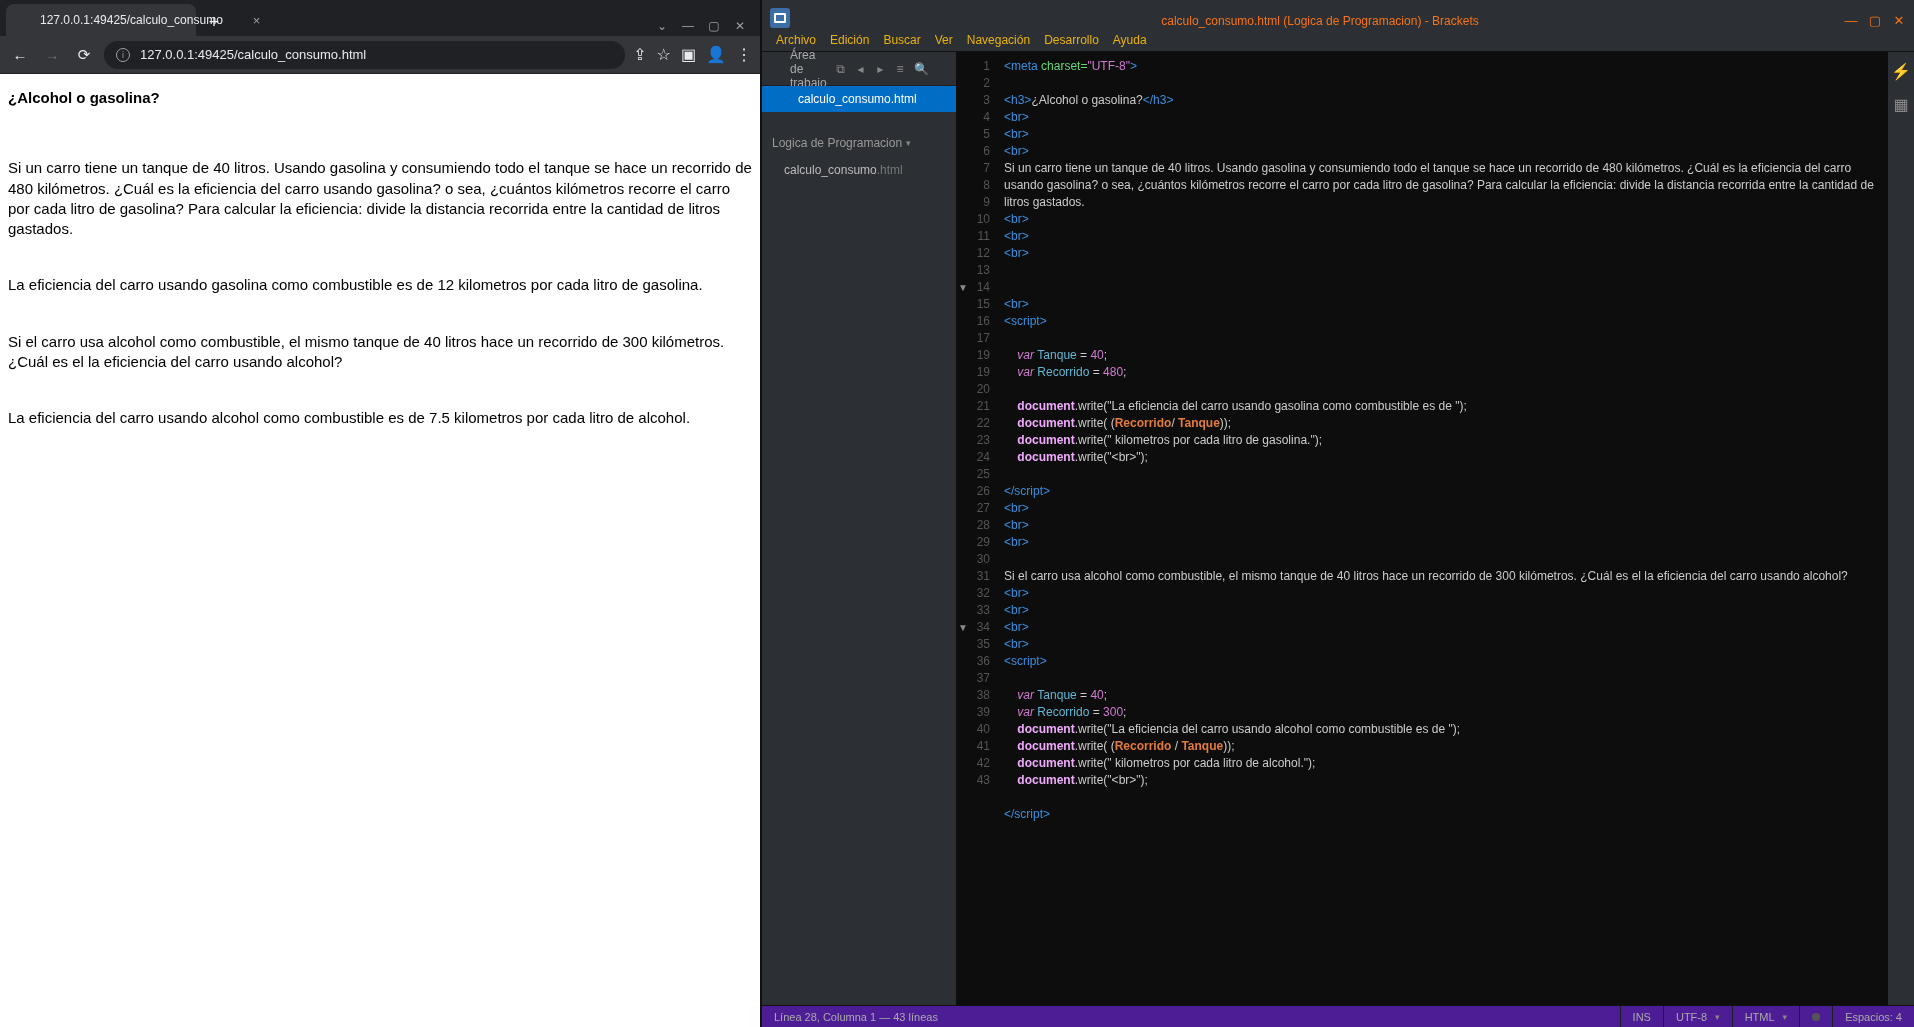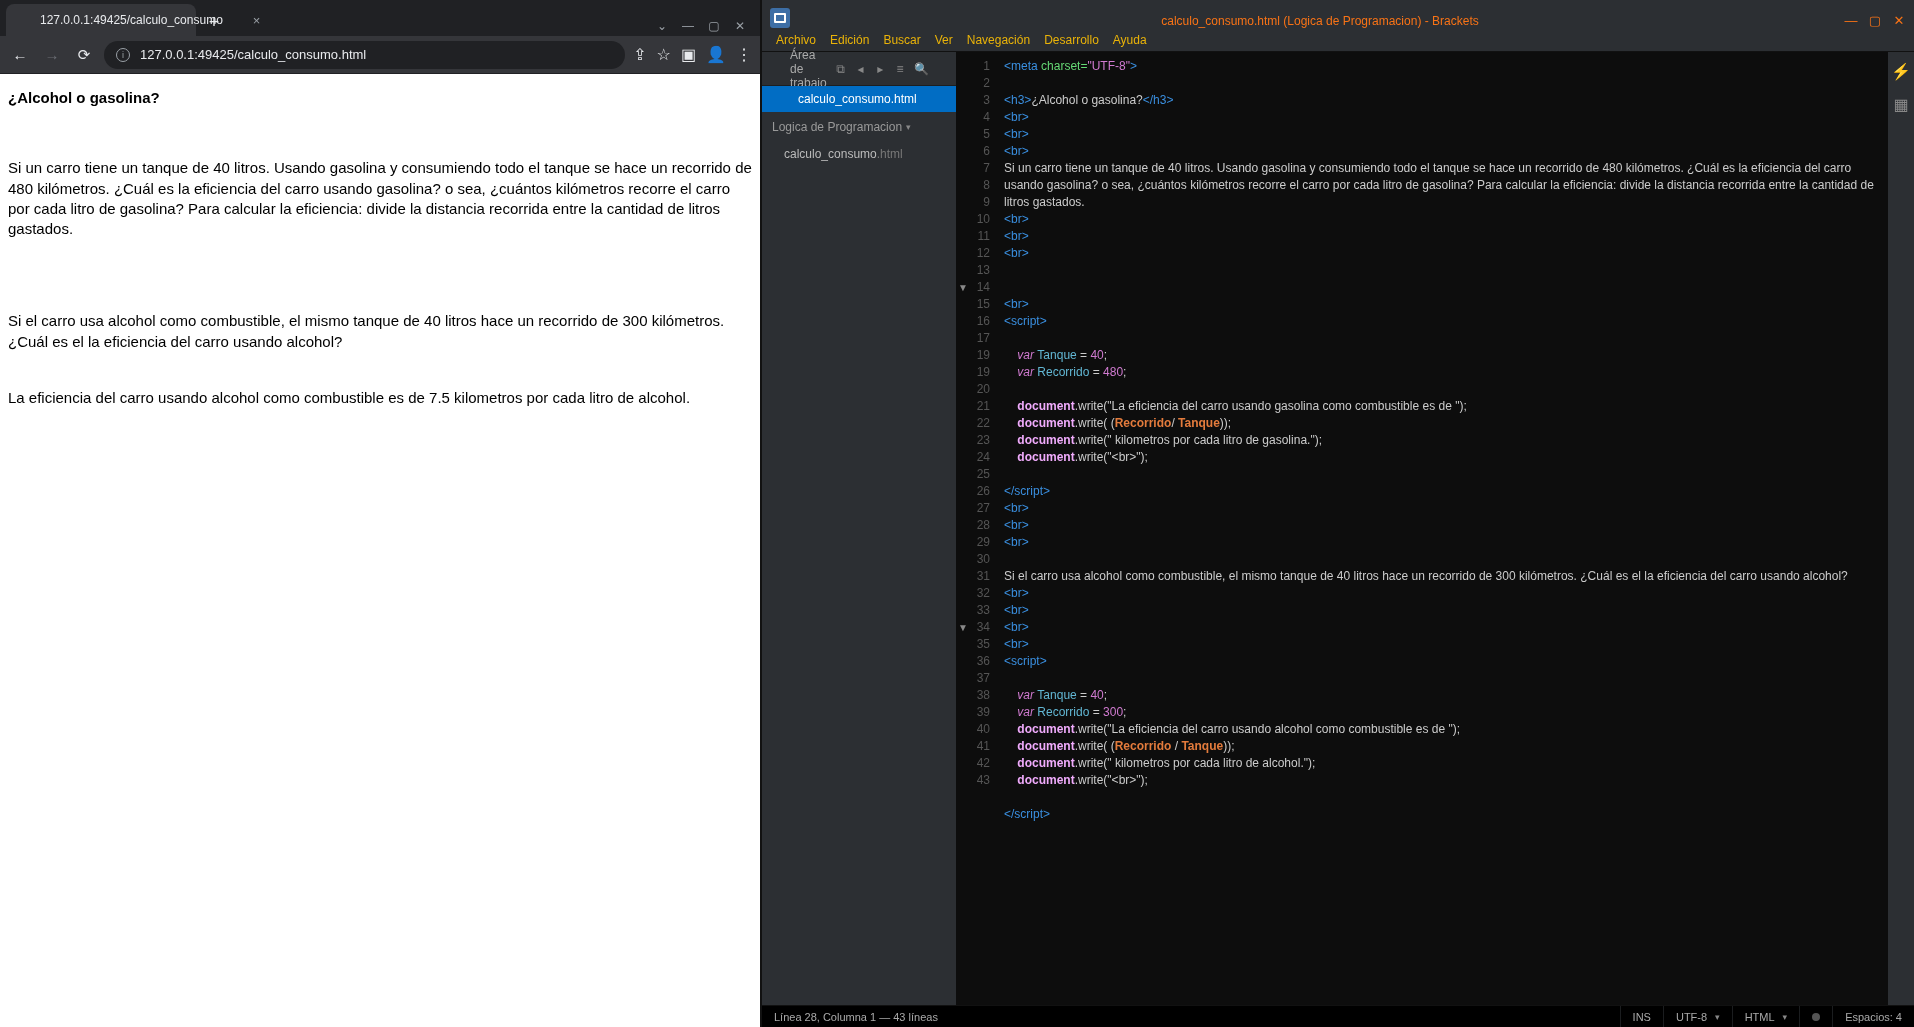--- a/index.html
+++ b/index.html
@@ -30,40 +30,40 @@
   .br-title{flex:1;text-align:center}
   .br-win{display:flex;gap:6px;padding-right:6px}
   .br-win span{width:18px;text-align:center;font-size:13px}
   .br-menu{height:24px;background:#2c2f33;display:flex;align-items:center;gap:14px;padding:0 14px;font-size:12px;color:#eab308;border-bottom:1px solid #111}
   .br-body{flex:1;display:flex;min-height:0}
   .sidebar{width:194px;background:#2c2f33;display:flex;flex-direction:column;font-size:12px}
   .sb-top{height:34px;display:flex;align-items:center;padding:0 28px;gap:8px;color:#aaa;border-bottom:1px solid #1d1f21}
   .sb-top .lbl{flex:1}
   .sb-top .mini{width:14px;text-align:center;color:#888;font-size:12px}
   .sb-open{background:#016dc4;color:#fff;height:26px;display:flex;align-items:center;padding-left:36px;font-size:12px}
-  .sb-sect{height:30px;display:flex;align-items:center;padding-left:10px;color:#999;margin-top:0}
+  .sb-sect{height:30px;display:flex;align-items:center;padding-left:10px;color:#999;margin-top:16px}
   .sb-file{height:24px;display:flex;align-items:center;padding-left:22px;color:#bbb}
   .sb-file .ext{color:#777}
   .editor-wrap{flex:1;display:flex;background:#0d0d0d;min-width:0}
   .gutter{width:42px;background:#0d0d0d;color:#555;font-family:Consolas,monospace;font-size:12px;text-align:right;padding:6px 8px 0 0;line-height:17px;position:relative}
   .gutter .fold{position:absolute;left:2px;color:#888;font-size:10px}
   .code{flex:1;font-family:Consolas,monospace;font-size:12px;padding:6px 0 0 6px;line-height:17px;white-space:pre;color:#ccc;overflow:hidden}
   .c-tag{color:#3a8fe0}
   .c-attr{color:#66d975}
   .c-val{color:#d17bd1}
   .c-txt{color:#cccccc}
   .c-kw{color:#d17bd1;font-style:italic}
   .c-var{color:#62b7d4}
   .c-num{color:#d17bd1}
   .c-obj{color:#f0abfc;font-weight:bold}
   .c-str{color:#cccccc}
   .c-id{color:#e37b3c;font-weight:bold}
   .right-rail{width:26px;background:#2c2f33;display:flex;flex-direction:column;align-items:center;padding-top:10px;gap:14px;color:#888}
   .rr-bolt{color:#e8a33c;font-size:16px}
-  .status{height:22px;background:#000000;display:flex;align-items:center;font-size:11px;color:#aaa;border-top:1px solid #111}
+  .status{height:22px;background:#4c1d95;display:flex;align-items:center;font-size:11px;color:#aaa;border-top:1px solid #111}
   .status .grow{flex:1}
   .status .cell{padding:0 12px;border-left:1px solid #1b1d1f;height:100%;display:flex;align-items:center;gap:4px}
   .status .dot{width:8px;height:8px;border-radius:50%;background:#555}
   .sep-v{width:2px;background:#111}
   .chev{font-size:9px;color:#888;margin-left:4px}
   .scroll-v{width:12px;background:#0d0d0d}
 </style>
 </head>
 <body>
 
@@ -96,20 +96,21 @@
       <span>▣</span>
       <span>👤</span>
       <span>⋮</span>
     </div>
   </div>
   <div class="page">
     <h3>¿Alcohol o gasolina?</h3>
     <div class="gap"></div>
     <div>Si un carro tiene un tanque de 40 litros. Usando gasolina y consumiendo todo el tanque se hace un recorrido de 480 kilómetros. ¿Cuál es la eficiencia del carro usando gasolina? o sea, ¿cuántos kilómetros recorre el carro por cada litro de gasolina? Para calcular la eficiencia: divide la distancia recorrida entre la cantidad de litros gastados.</div>
     <div class="gap"></div>
+    <div>La eficiencia del carro usando gasolina como combustible es de 12 kilometros por cada litro de gasolina.</div>
     <div class="gap"></div>
     <div>Si el carro usa alcohol como combustible, el mismo tanque de 40 litros hace un recorrido de 300 kilómetros. ¿Cuál es el la eficiencia del carro usando alcohol?</div>
     <div class="gap"></div>
     <div>La eficiencia del carro usando alcohol como combustible es de 7.5 kilometros por cada litro de alcohol.</div>
   </div>
 </div>
 
 <div class="sep-v"></div>
 
 <div class="brackets">

